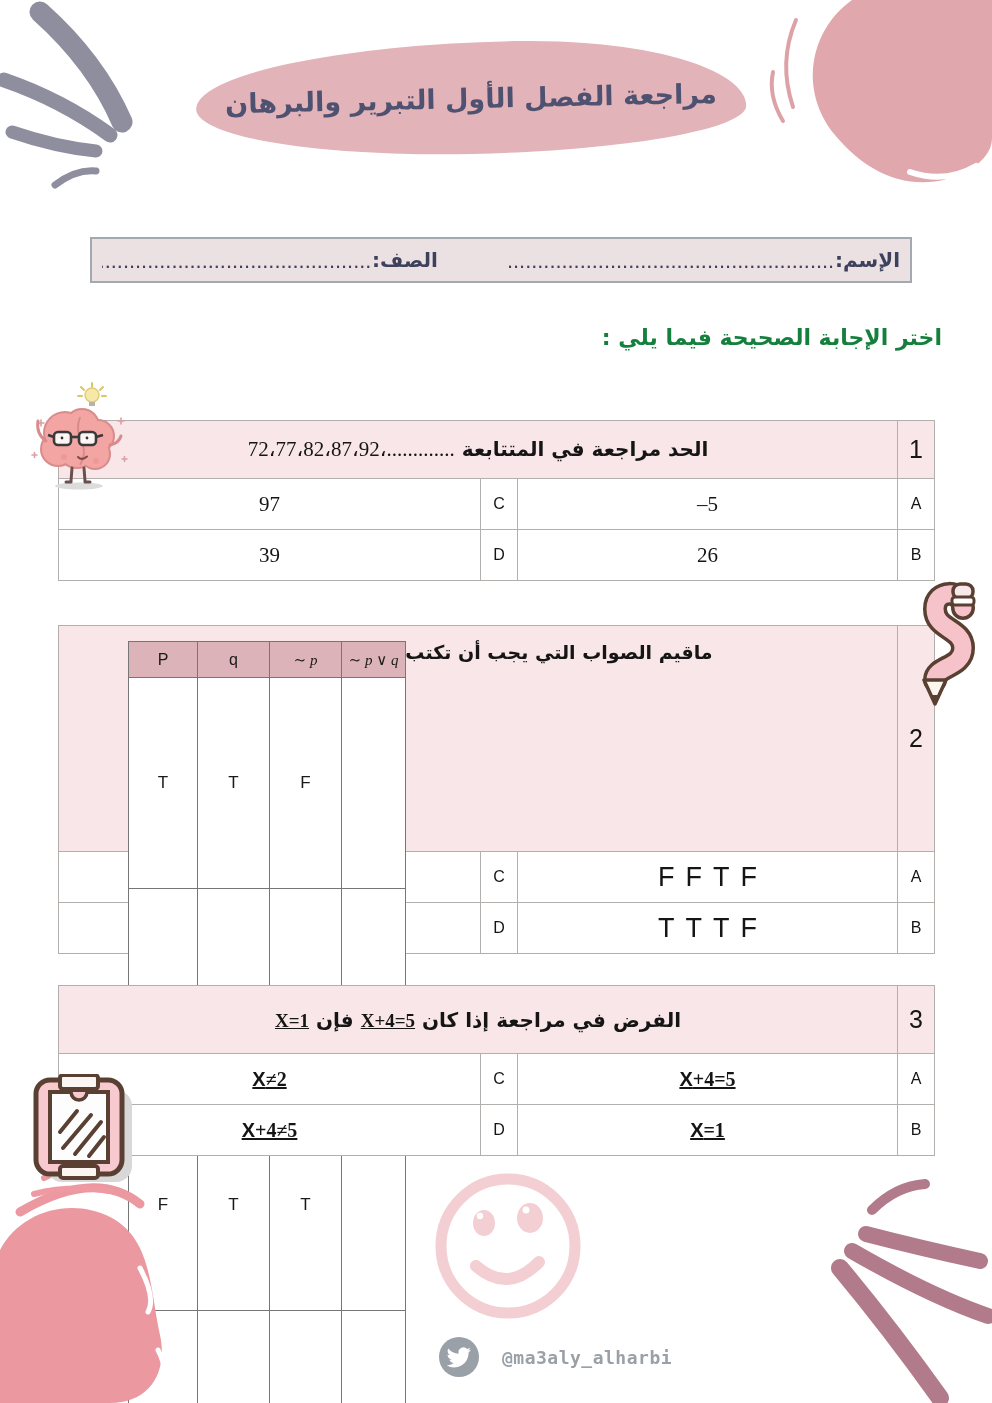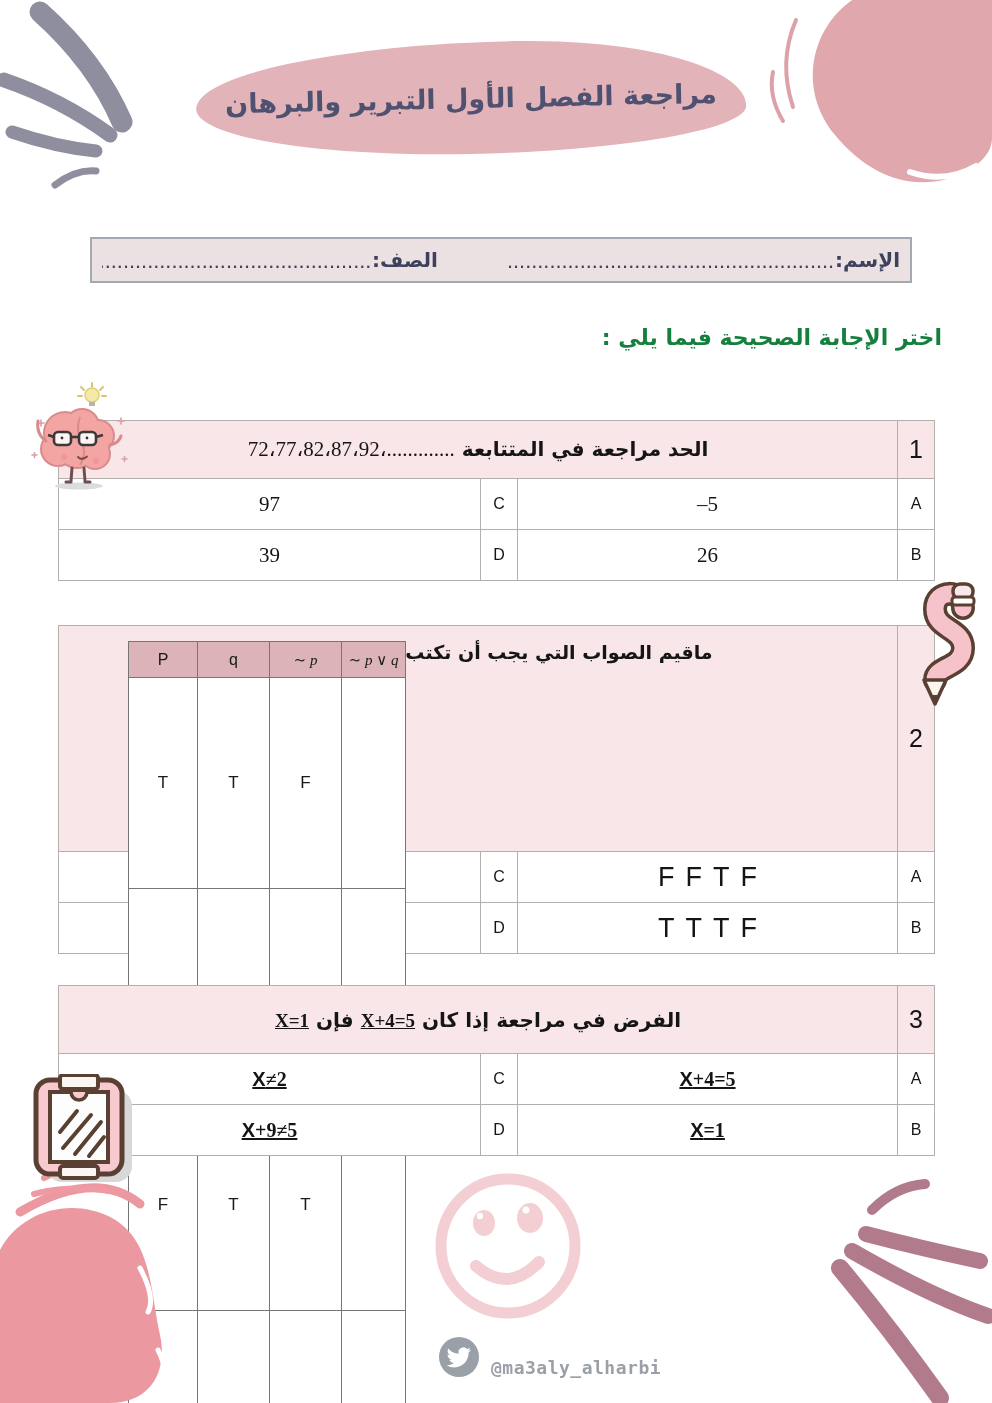--- a/index.html
+++ b/index.html
@@ -109,21 +109,21 @@
     border:1.6px solid #767676; text-align:center; vertical-align:middle;
     font-weight:normal; color:#1a1a1a;
   }
   .truth th { background:#dcb3b8; height:33px; font-size:16px; font-family:"Liberation Sans","DejaVu Sans",sans-serif; }
   .truth .th-math { font-family:"Liberation Serif","DejaVu Serif",serif; font-style:italic; font-size:15px; }
   .truth td { height:39px; font-size:17px; background:#fff; font-family:"Liberation Sans","DejaVu Sans",sans-serif; }
 
   
   .footer {
     position:absolute; left:438px; top:1336px;
-    display:flex; align-items:flex-end; gap:11px; z-index:3;
+    display:flex; align-items:center; gap:22px; z-index:3;
   }
   .handle {
     font-family:"DejaVu Sans Mono", monospace;
     font-weight:bold; font-size:18px; color:#9aa0a7; letter-spacing:0.5px;
   }
 </style>
 </head>
 <body>
 
 <svg class="decor" style="left:0;top:0" width="165" height="205" viewBox="0 0 165 205">
@@ -409,21 +409,21 @@
   <tr class="ans-row">
     <td class="letter">A</td>
     <td class="val val-x">X+4=5</td>
     <td class="letter">C</td>
     <td class="val val-x">X≠2</td>
   </tr>
   <tr class="ans-row">
     <td class="letter">B</td>
     <td class="val val-x">X=1</td>
     <td class="letter">D</td>
-    <td class="val val-x">X+9≠5</td>
+    <td class="val val-x">X+4≠5</td>
   </tr>
 </tbody>
   </table>
 
 <div class="footer">
   <svg width="42" height="42" viewBox="0 0 42 42">
     <circle cx="21" cy="21" r="20" fill="#9aa0a7"></circle>
     <g transform="translate(8.6,9.2) scale(1.02)">
       <path fill="#ffffff" d="M23.95 4.57a10 10 0 0 1-2.82.77 4.96 4.96 0 0 0 2.16-2.72c-.95.56-2.01.96-3.13 1.18a4.92 4.92 0 0 0-8.39 4.49A13.94 13.94 0 0 1 1.64 3.16a4.92 4.92 0 0 0 1.52 6.57 4.9 4.9 0 0 1-2.23-.61v.06a4.93 4.93 0 0 0 3.95 4.83 4.96 4.96 0 0 1-2.22.08 4.93 4.93 0 0 0 4.6 3.42A9.87 9.87 0 0 1 0 19.54a13.9 13.9 0 0 0 7.55 2.21c9.06 0 14.01-7.5 14.01-14.01l-.02-.64a10.02 10.02 0 0 0 2.41-2.53z"></path>
     </g>

